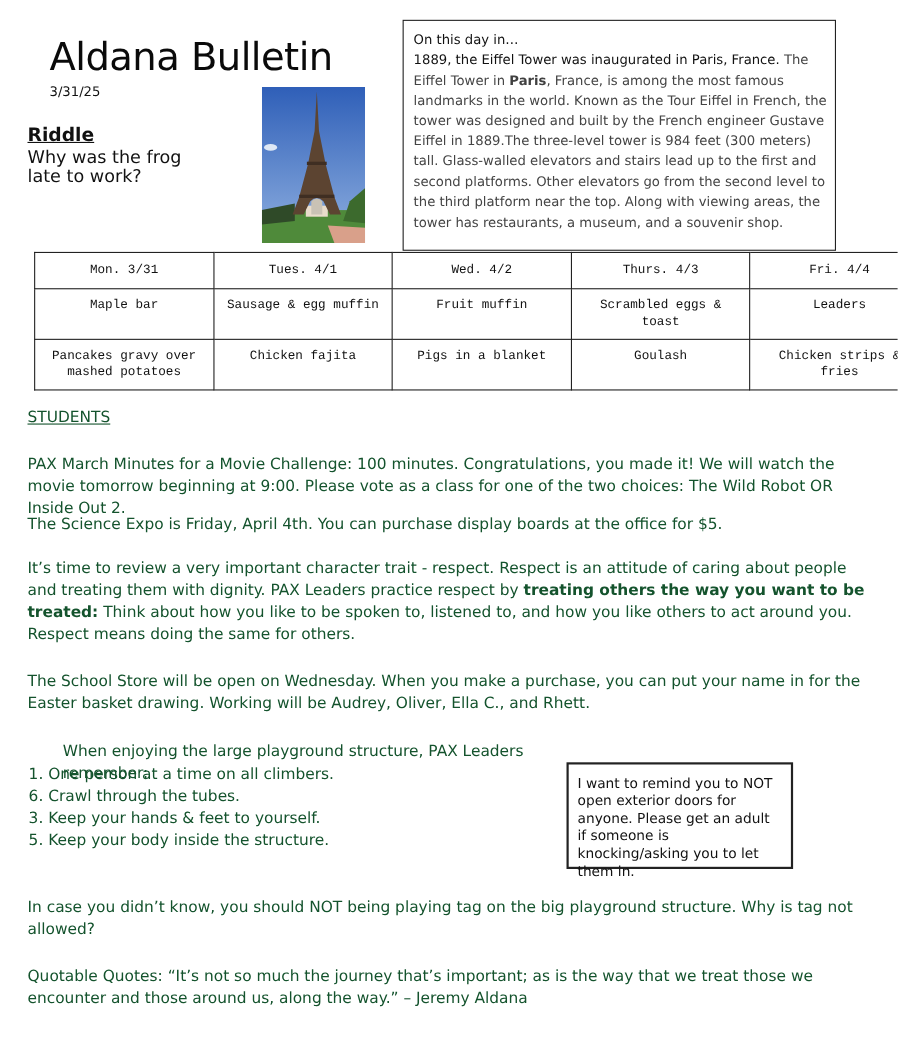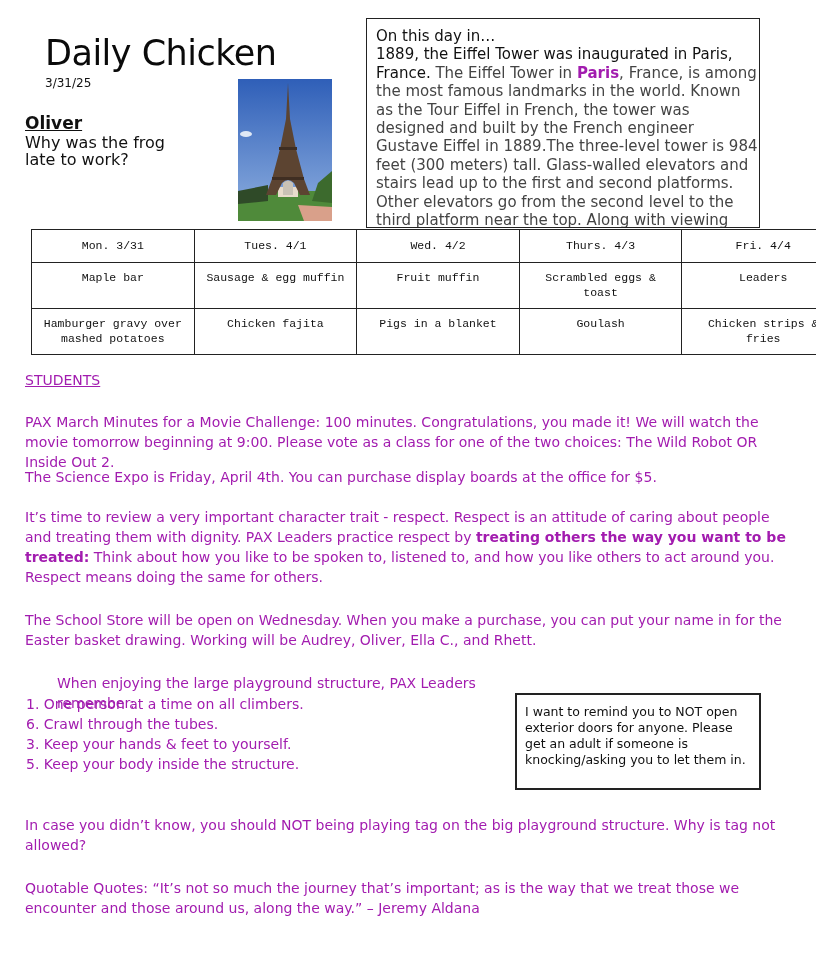--- a/index.html
+++ b/index.html
@@ -8,51 +8,51 @@
     .abs { position: absolute; }
 
     .title { left: 45px; top: 32px; font-size: 35px; line-height: 42px; color: #0a0a0a; letter-spacing: -0.5px; }
     .date { left: 45px; top: 73px; font-size: 12px; line-height: 20px; }
     .riddle-h { left: 25px; top: 112px; font-size: 17px; font-weight: bold; text-decoration: underline; line-height: 22px; }
     .riddle-q { left: 25px; top: 134px; width: 170px; font-size: 16px; line-height: 17px; }
 
     .photo { left: 238px; top: 79px; width: 94px; height: 142px; overflow: hidden; }
 
     .otd { left: 366px; top: 18px; width: 394px; height: 210px; border: 1px solid #222;
-           padding: 8px 0 0 9px; box-sizing: border-box; font-size: 15px; line-height: 18.4px; color: #444; overflow: hidden; }
+           padding: 8px 0 0 9px; box-sizing: border-box; font-size: 12px; line-height: 18.4px; color: #444; overflow: hidden; }
     .otd .lead { color: #111; }
-    .otd .link { color: #a21caf; font-weight: bold; }
+    .otd .link { color: #404040; font-weight: bold; }
 
     table.menu { position: absolute; left: 31px; top: 229px; width: 814px; border-collapse: collapse; table-layout: fixed; font-family: Liberation Mono, monospace; }
     table.menu td, table.menu th { border: 1px solid #222; font-size: 11.5px; line-height: 15px; vertical-align: top;
            padding: 7px 8px; font-weight: normal; color: #111; text-align: center; }
     table.menu th { text-align: center; height: 17px; padding-top: 8px; }
     table.menu tr.row td { height: 31px; }
 
-    .body-text { font-size: 14px; line-height: 20px; color: #a21caf; }
+    .body-text { font-size: 14px; line-height: 20px; color: #14532d; }
     .students-h { left: 25px; top: 370px; text-decoration: underline; }
     .p1 { left: 25px; top: 412px; width: 770px; }
     .p2 { left: 25px; top: 467px; width: 770px; }
     .p3 { left: 25px; top: 507px; width: 770px; }
     .p4 { left: 25px; top: 610px; width: 770px; }
     .p5 { left: 25px; top: 673px; width: 480px; margin-left: 32px; }
     .list { left: 25px; top: 693px; margin: 1px; padding: 0; list-style: none; }
     .p6 { left: 25px; top: 815px; width: 770px; }
     .p7 { left: 25px; top: 878px; width: 770px; }
 
-    .reminder { left: 515px; top: 693px; width: 246px; height: 97px; border: 2px solid #222; box-sizing: border-box;
+    .reminder { left: 515px; top: 693px; width: 206px; height: 97px; border: 2px solid #222; box-sizing: border-box;
                 padding: 9px 8px; font-size: 12.5px; line-height: 16px; color: #111; }
   </style>
 </head>
 <body>
 
-<div class="abs title">Daily Chicken</div>
+<div class="abs title">Aldana Bulletin</div>
 <div class="abs date">3/31/25</div>
 
-<div class="abs riddle-h">Oliver</div>
+<div class="abs riddle-h">Riddle</div>
 <div class="abs riddle-q">Why was the frog late to work?</div>
 
 <div class="abs photo">
   <svg width="94" height="142" viewBox="0 0 94 142">
     <defs>
       <linearGradient id="sky" x1="0" y1="0" x2="0" y2="1">
         <stop offset="0" stop-color="#2f5fb8"></stop>
         <stop offset="1" stop-color="#8fb0e0"></stop>
       </linearGradient>
     </defs>
@@ -85,21 +85,21 @@
     <th>Fri. 4/4</th>
   </tr>
   <tr class="row">
     <td>Maple bar</td>
     <td>Sausage &amp; egg muffin</td>
     <td>Fruit muffin</td>
     <td>Scrambled eggs &amp; toast</td>
     <td>Leaders</td>
   </tr>
   <tr class="row">
-    <td>Hamburger gravy over mashed potatoes</td>
+    <td>Pancakes gravy over mashed potatoes</td>
     <td>Chicken fajita</td>
     <td>Pigs in a blanket</td>
     <td>Goulash</td>
     <td>Chicken strips &amp; fries</td>
   </tr>
 </tbody>
   </table>
 
 <div class="abs body-text students-h">STUDENTS</div>
 <div class="abs body-text p1">PAX March Minutes for a Movie Challenge: 100 minutes. Congratulations, you made it! We will watch the movie tomorrow beginning at 9:00.  Please vote as a class for one of the two choices: The Wild Robot OR Inside Out 2.</div>

